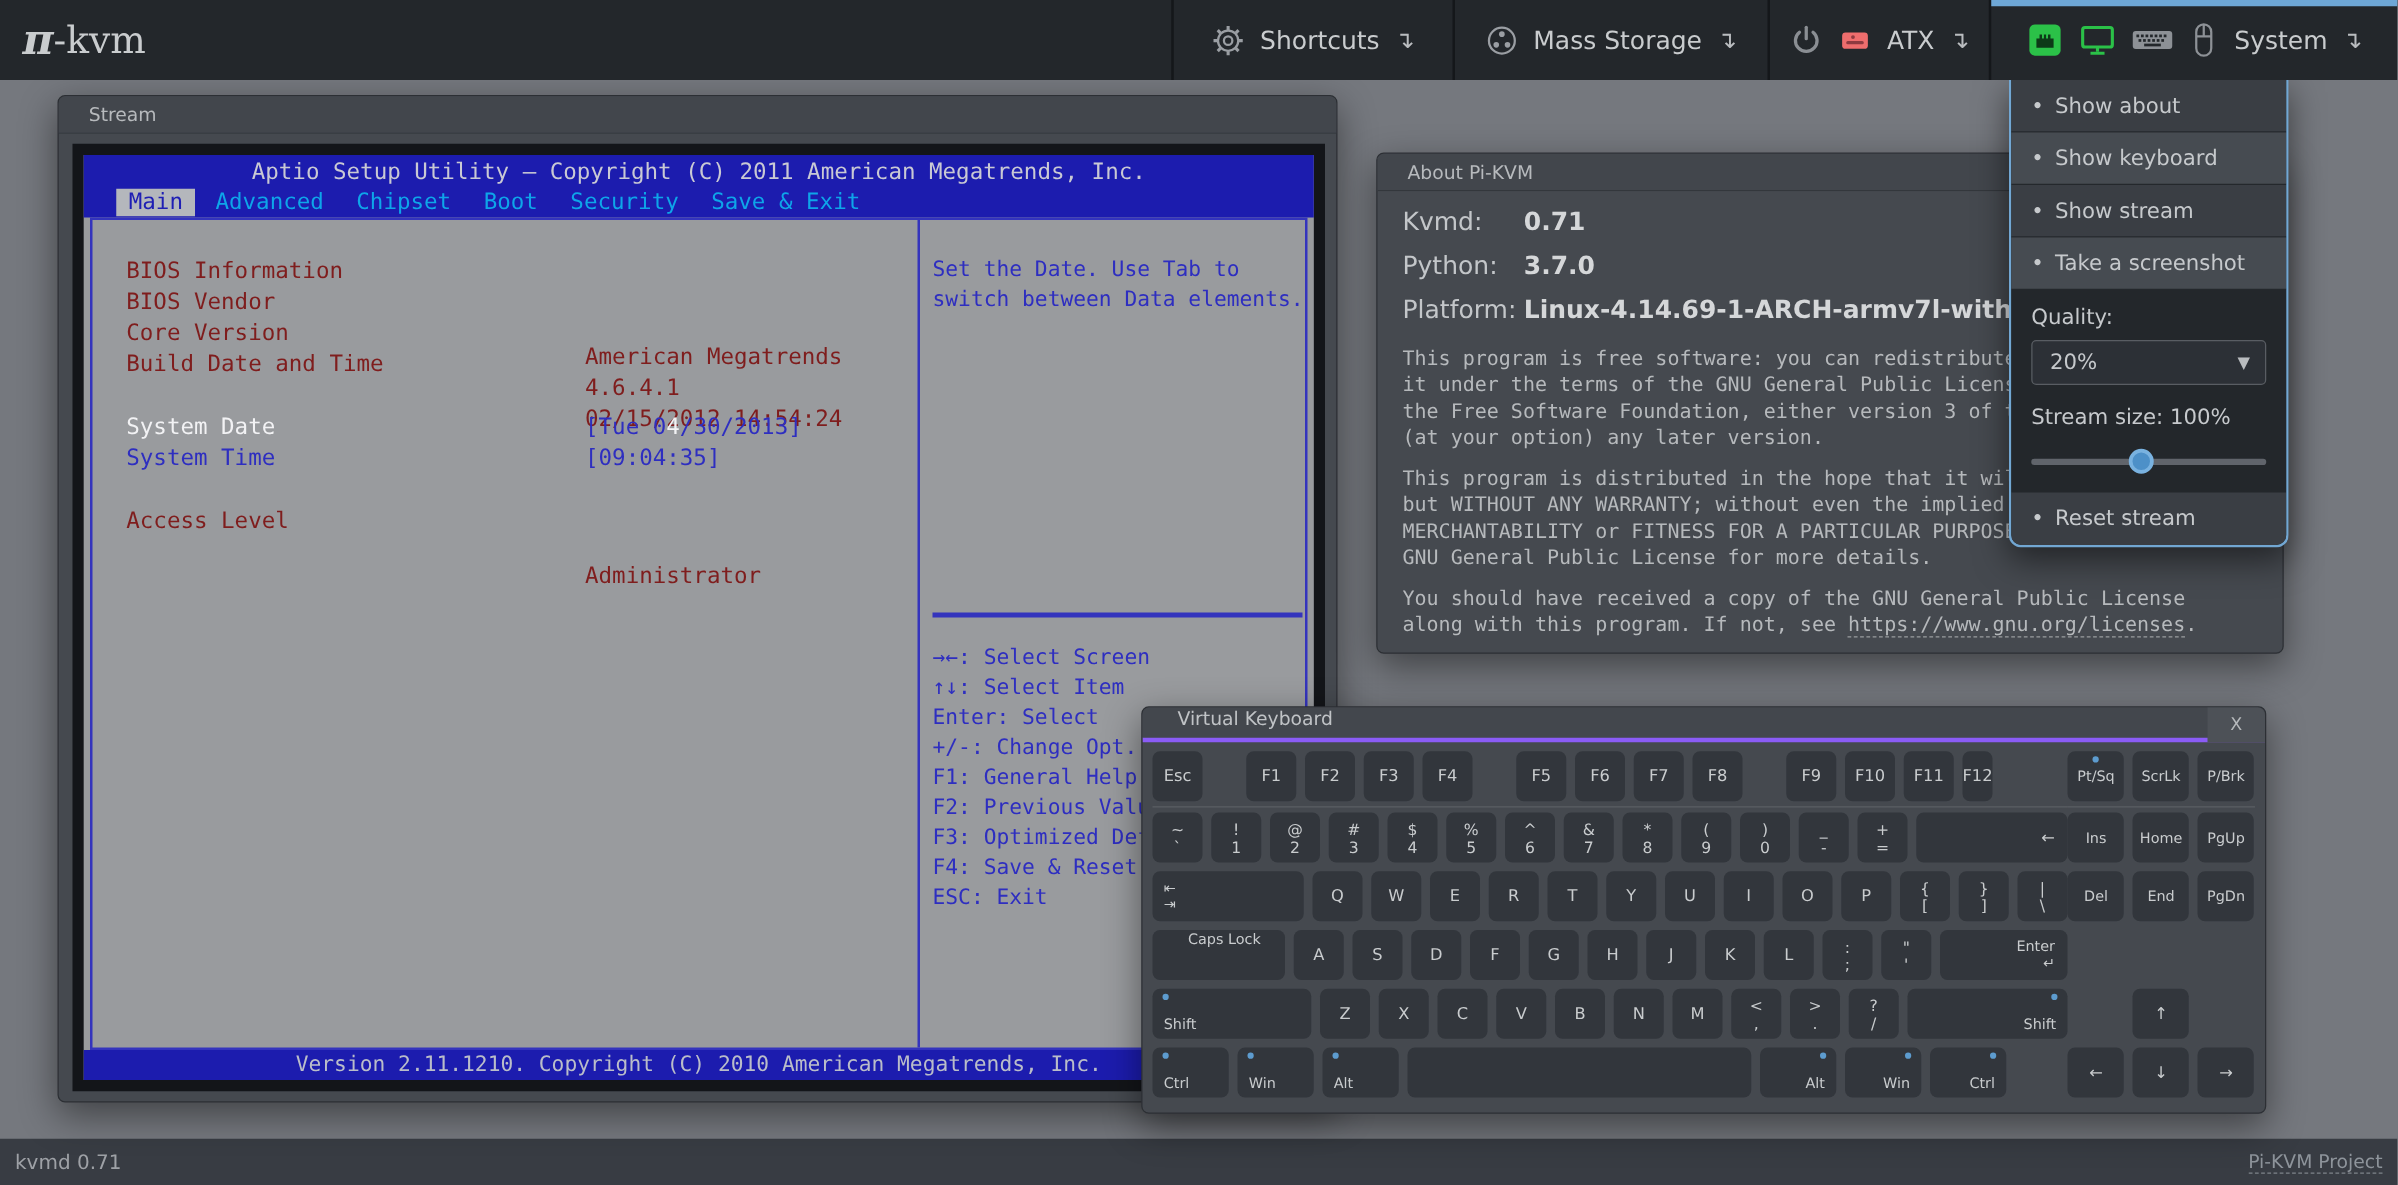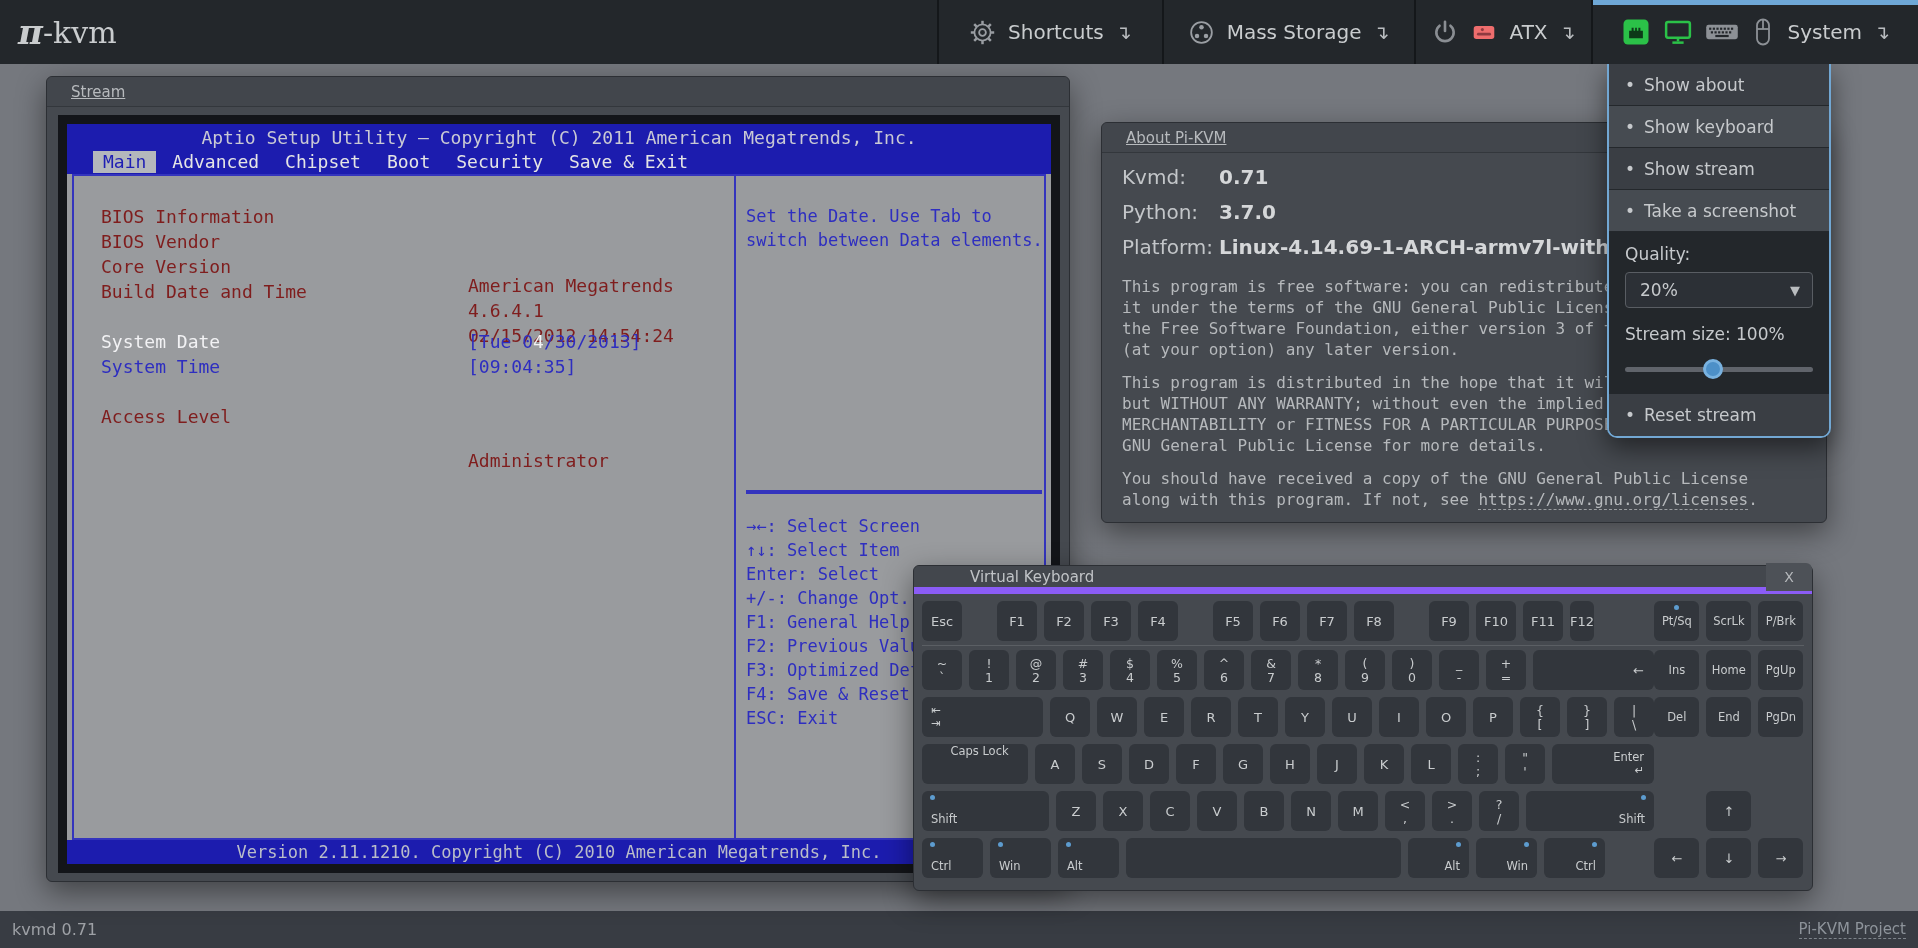--- a/index.html
+++ b/index.html
@@ -34,32 +34,32 @@
   .footer .fl { color:#9ea1a6; font-size:16px; }
   .footer .fr { color:#8e949b; font-size:15px; border-bottom:1px dashed #7e848b;
                 cursor:pointer; }
 
   
   .window { position:absolute; background:#45494f; border:1px solid #2c2f34;
             border-radius:6px; box-shadow:0 10px 30px rgba(0,0,0,.45); }
   .win-header { height:30px; background:#42464c; border-bottom:1px solid #33373c;
                 border-radius:6px 6px 0 0; display:flex; align-items:center;
                 color:#b7babd; font-size:15px; cursor:move; }
-  .win-header .wtitle { padding-left:24px;text-decoration:underline; }
+  .win-header .wtitle { padding-left:24px; }
 
   
   .stream-win { left:46px; top:76px; width:1024px; height:806px; z-index:10; }
   .bios-frame { margin:8px 11px 0 11px; border:9px solid #131519; width:1002px; }
   .bios-screen { width:984px; height:740px; background:#999b9e;
                  font-family:"DejaVu Sans Mono", monospace; display:flex;
                  flex-direction:column; cursor:crosshair; }
   .bios-top { height:50px; background:#1c1cae; flex:0 0 auto; }
   .bios-title { text-align:center; color:#c9c9d4; font-size:18px; line-height:27px; }
   .bios-tabs { display:flex; gap:6px; padding-left:26px; }
-  .btab { padding:0 10px; color:#e5e5e5; font-size:18px; line-height:22px; }
+  .btab { padding:0 10px; color:#0ea5e9; font-size:18px; line-height:22px; }
   .btab.sel { background:#b4b7bc; color:#1e1eb4; }
   .bios-body { flex:1 1 auto; margin:0 5px; border:2px solid #3434bd;
                display:flex; min-height:0; }
   .bios-left { width:662px; border-right:2px solid #3434bd; padding-top:30px; }
   .brow { height:25px; position:relative; padding-left:27px; font-size:18px; }
   .bv { position:absolute; left:394px; top:0; }
   .c-dark  { color:#7f1d1d;margin-top:44px; }
   .c-blue  { color:#2e2ec0; }
   .c-white { color:#f2f2f4; }
   .bios-right { flex:1; padding:28px 0 0 10px; font-size:17px; color:#2e2ec0; }
@@ -104,23 +104,23 @@
   .slider-track { position:absolute; left:0; right:0; top:9px; height:5px;
                   border-radius:3px; background:#60646b; }
   .slider-thumb { position:absolute; left:47%; top:1px; width:20px; height:20px;
                   margin-left:-10px; border-radius:50%; background:#4d90c8;
                   border:3px solid #79b2e0; }
   .msize { margin-top:16px; }
   .reset-item { border-bottom:none; }
 
   
   .kbd-win { left:913px; top:565px; width:900px; height:326px; z-index:30; }
-  .kbd-header { height:28px; background:#43474d; border-bottom:7px solid #8b5cf6;
-                border-radius:6px 6px 0 0; display:flex; align-items:center;
-                color:#c0c3c6; font-size:15px; cursor:move;padding-left:28px; }
+  .kbd-header { height:28px; background:#43474d; border-bottom:4px solid #8b5cf6;
+                border-radius:6px 6px 0 0; display:flex; align-items:flex-start;
+                color:#c0c3c6; font-size:15px; cursor:move; }
   .kbd-header .wtitle { flex:1; padding-left:28px; }
   .kbd-close { width:46px; height:28px; background:#4d5157;
                border-radius:0 6px 0 0; display:flex; align-items:center;
                justify-content:center; color:#b6b9bc; font-size:14px; cursor:pointer; }
   .kbd-body { display:flex; padding:7px 8px 10px 8px; }
   .kb-main { width:734px; }
   .kb-right { width:150px; margin-left:auto; }
   .krow { display:flex; gap:7px; height:40px; margin-bottom:7px; }
   .kdiv { border-top:1px solid rgba(255,255,255,.12); margin:-3px 0 4px 0; }
   .key { flex:0 0 auto; background:#32363c; border-radius:6px; position:relative;

